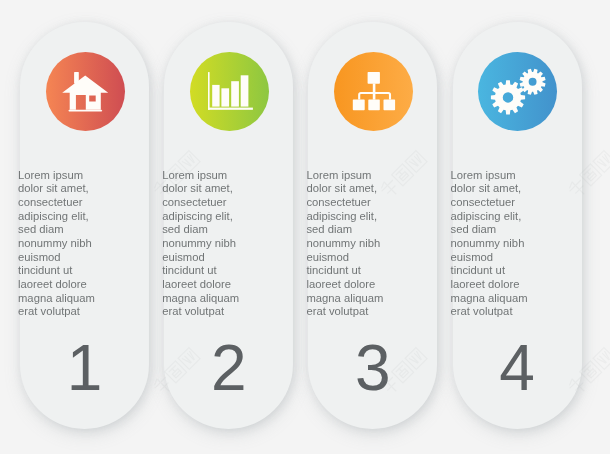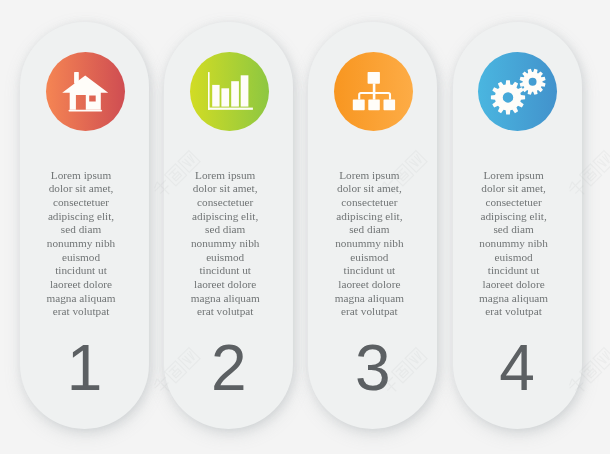--- a/index.html
+++ b/index.html
@@ -29,22 +29,22 @@
   }
 
   .circle {
     position:absolute; left:25.5px; top:30.8px; width:79px; height:79px;
     border-radius:50%;
   }
   .circle svg { position:absolute; left:0; top:0; }
 
   .body-text {
     position:absolute; left:-2px; width:126px; top:147px;
-    text-align:center; color:#717576;
-    font-size:11.25px; line-height:13.69px;font-family:Liberation Serif, serif;
+    text-align:left; color:#717576;
+    font-size:11.25px; line-height:13.69px;
   }
   .num {
     position:absolute; left:0; width:129px; top:314px; text-align:center;
     color:#5c6063; font-size:64px; line-height:64px; font-weight:400;
   }
   svg { display:block; }
 </style>
 </head>
 <body>
 

